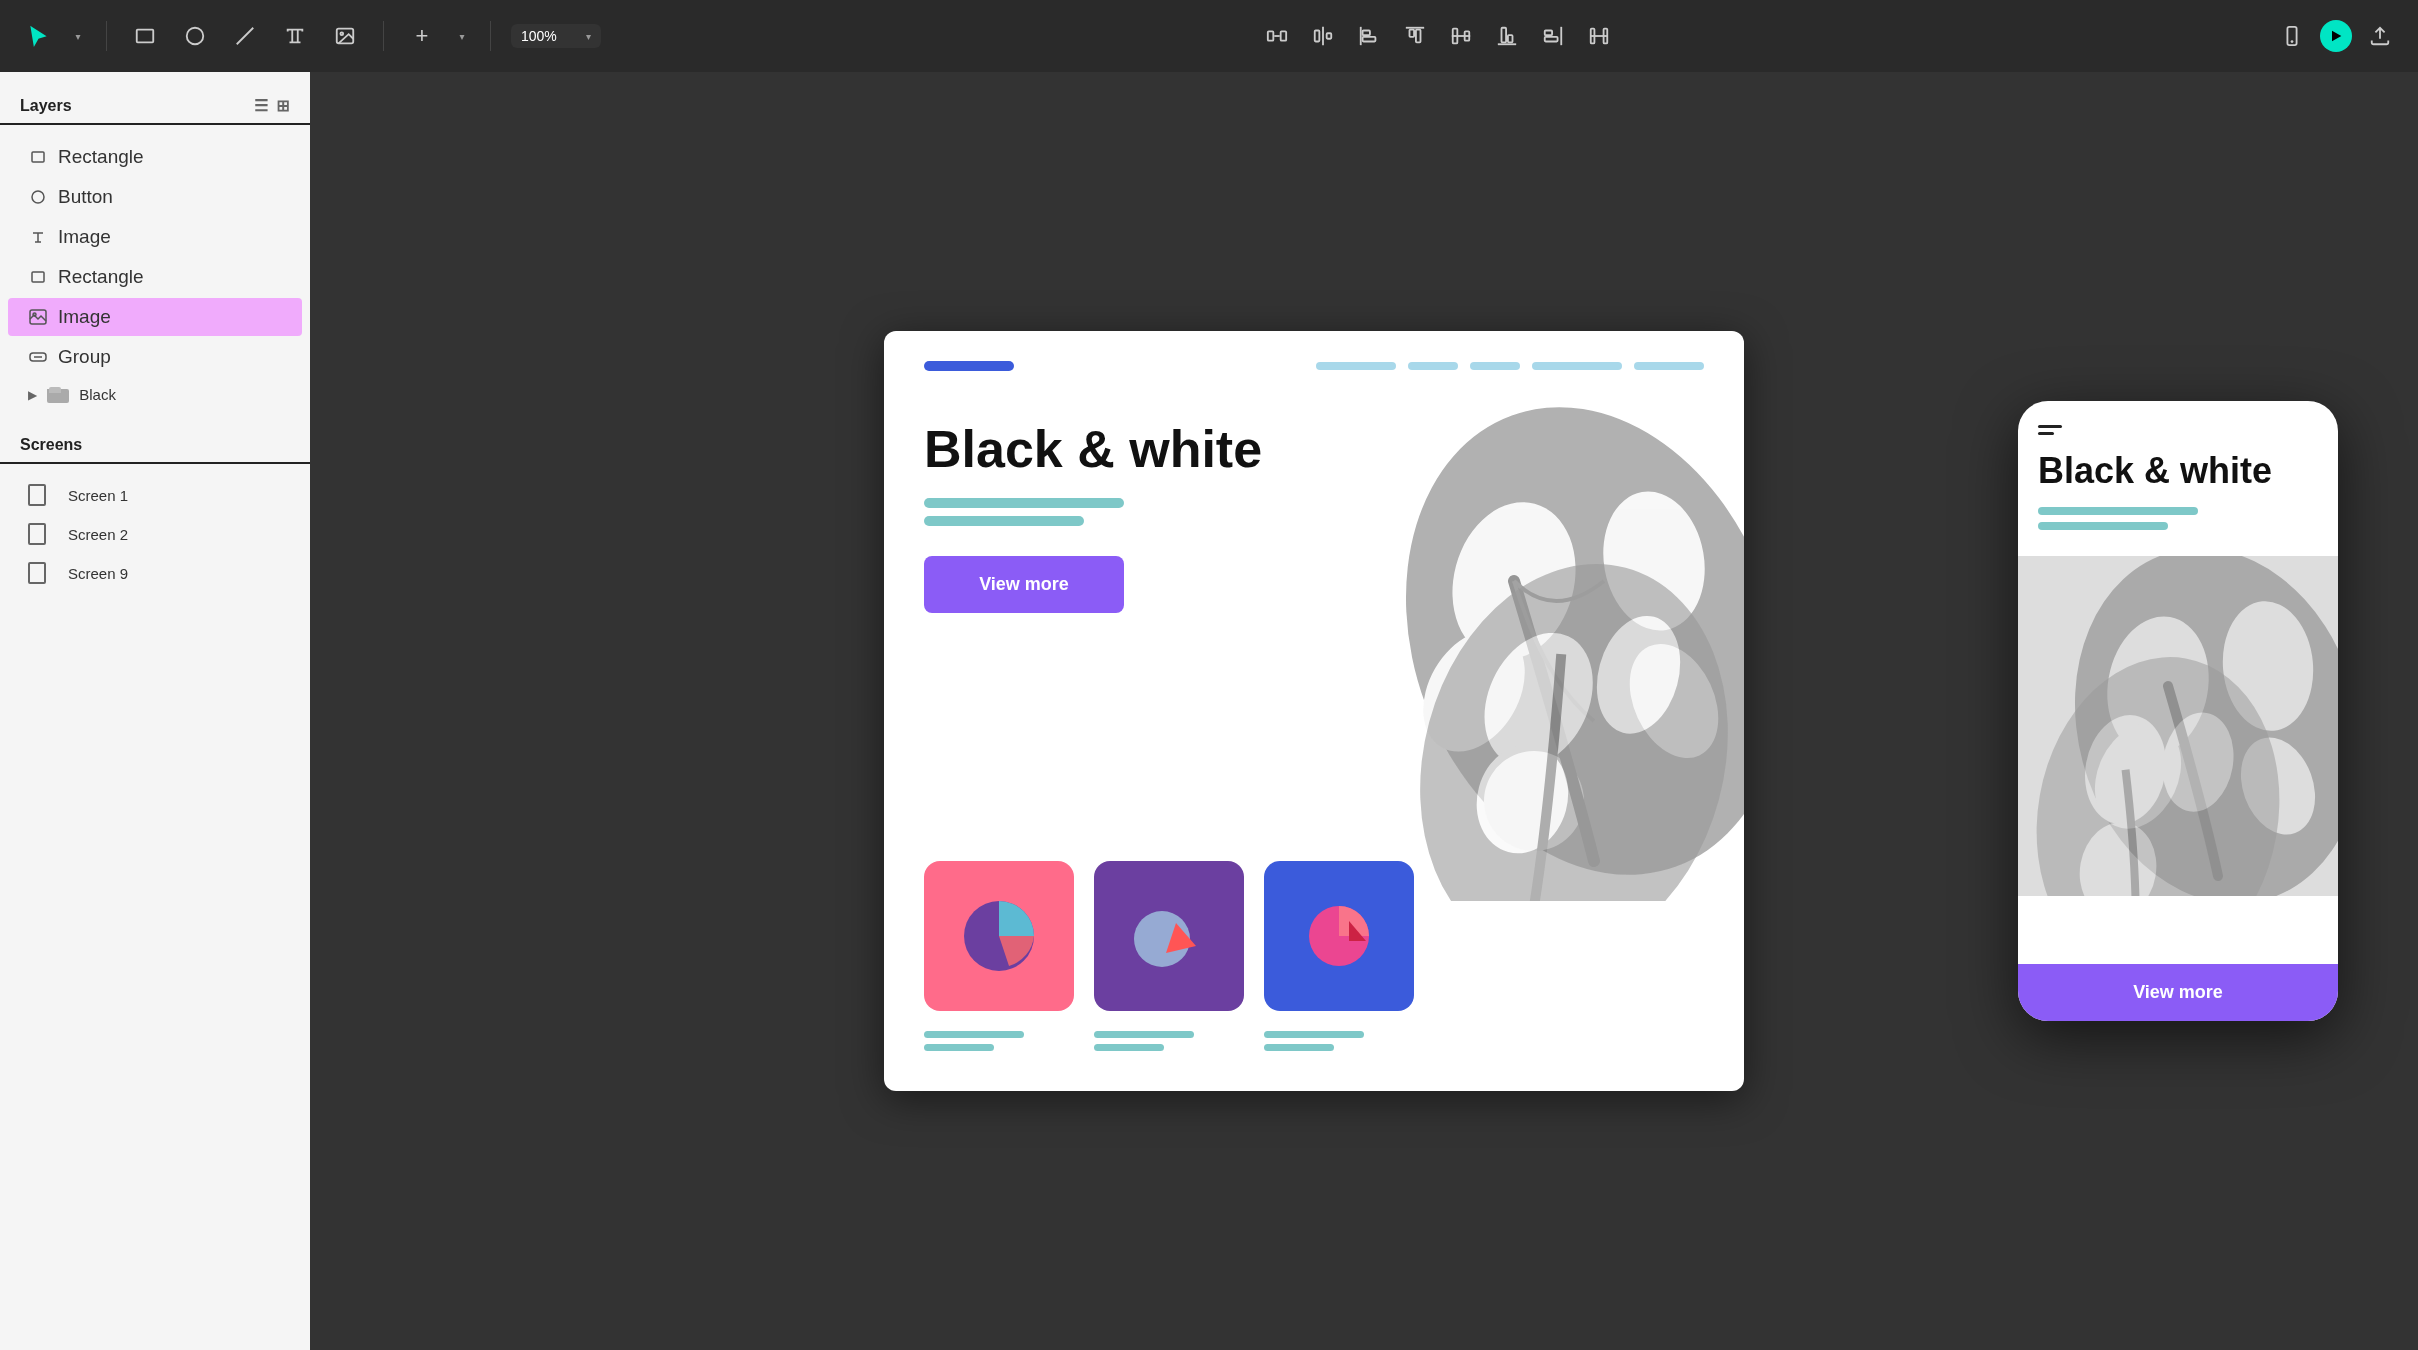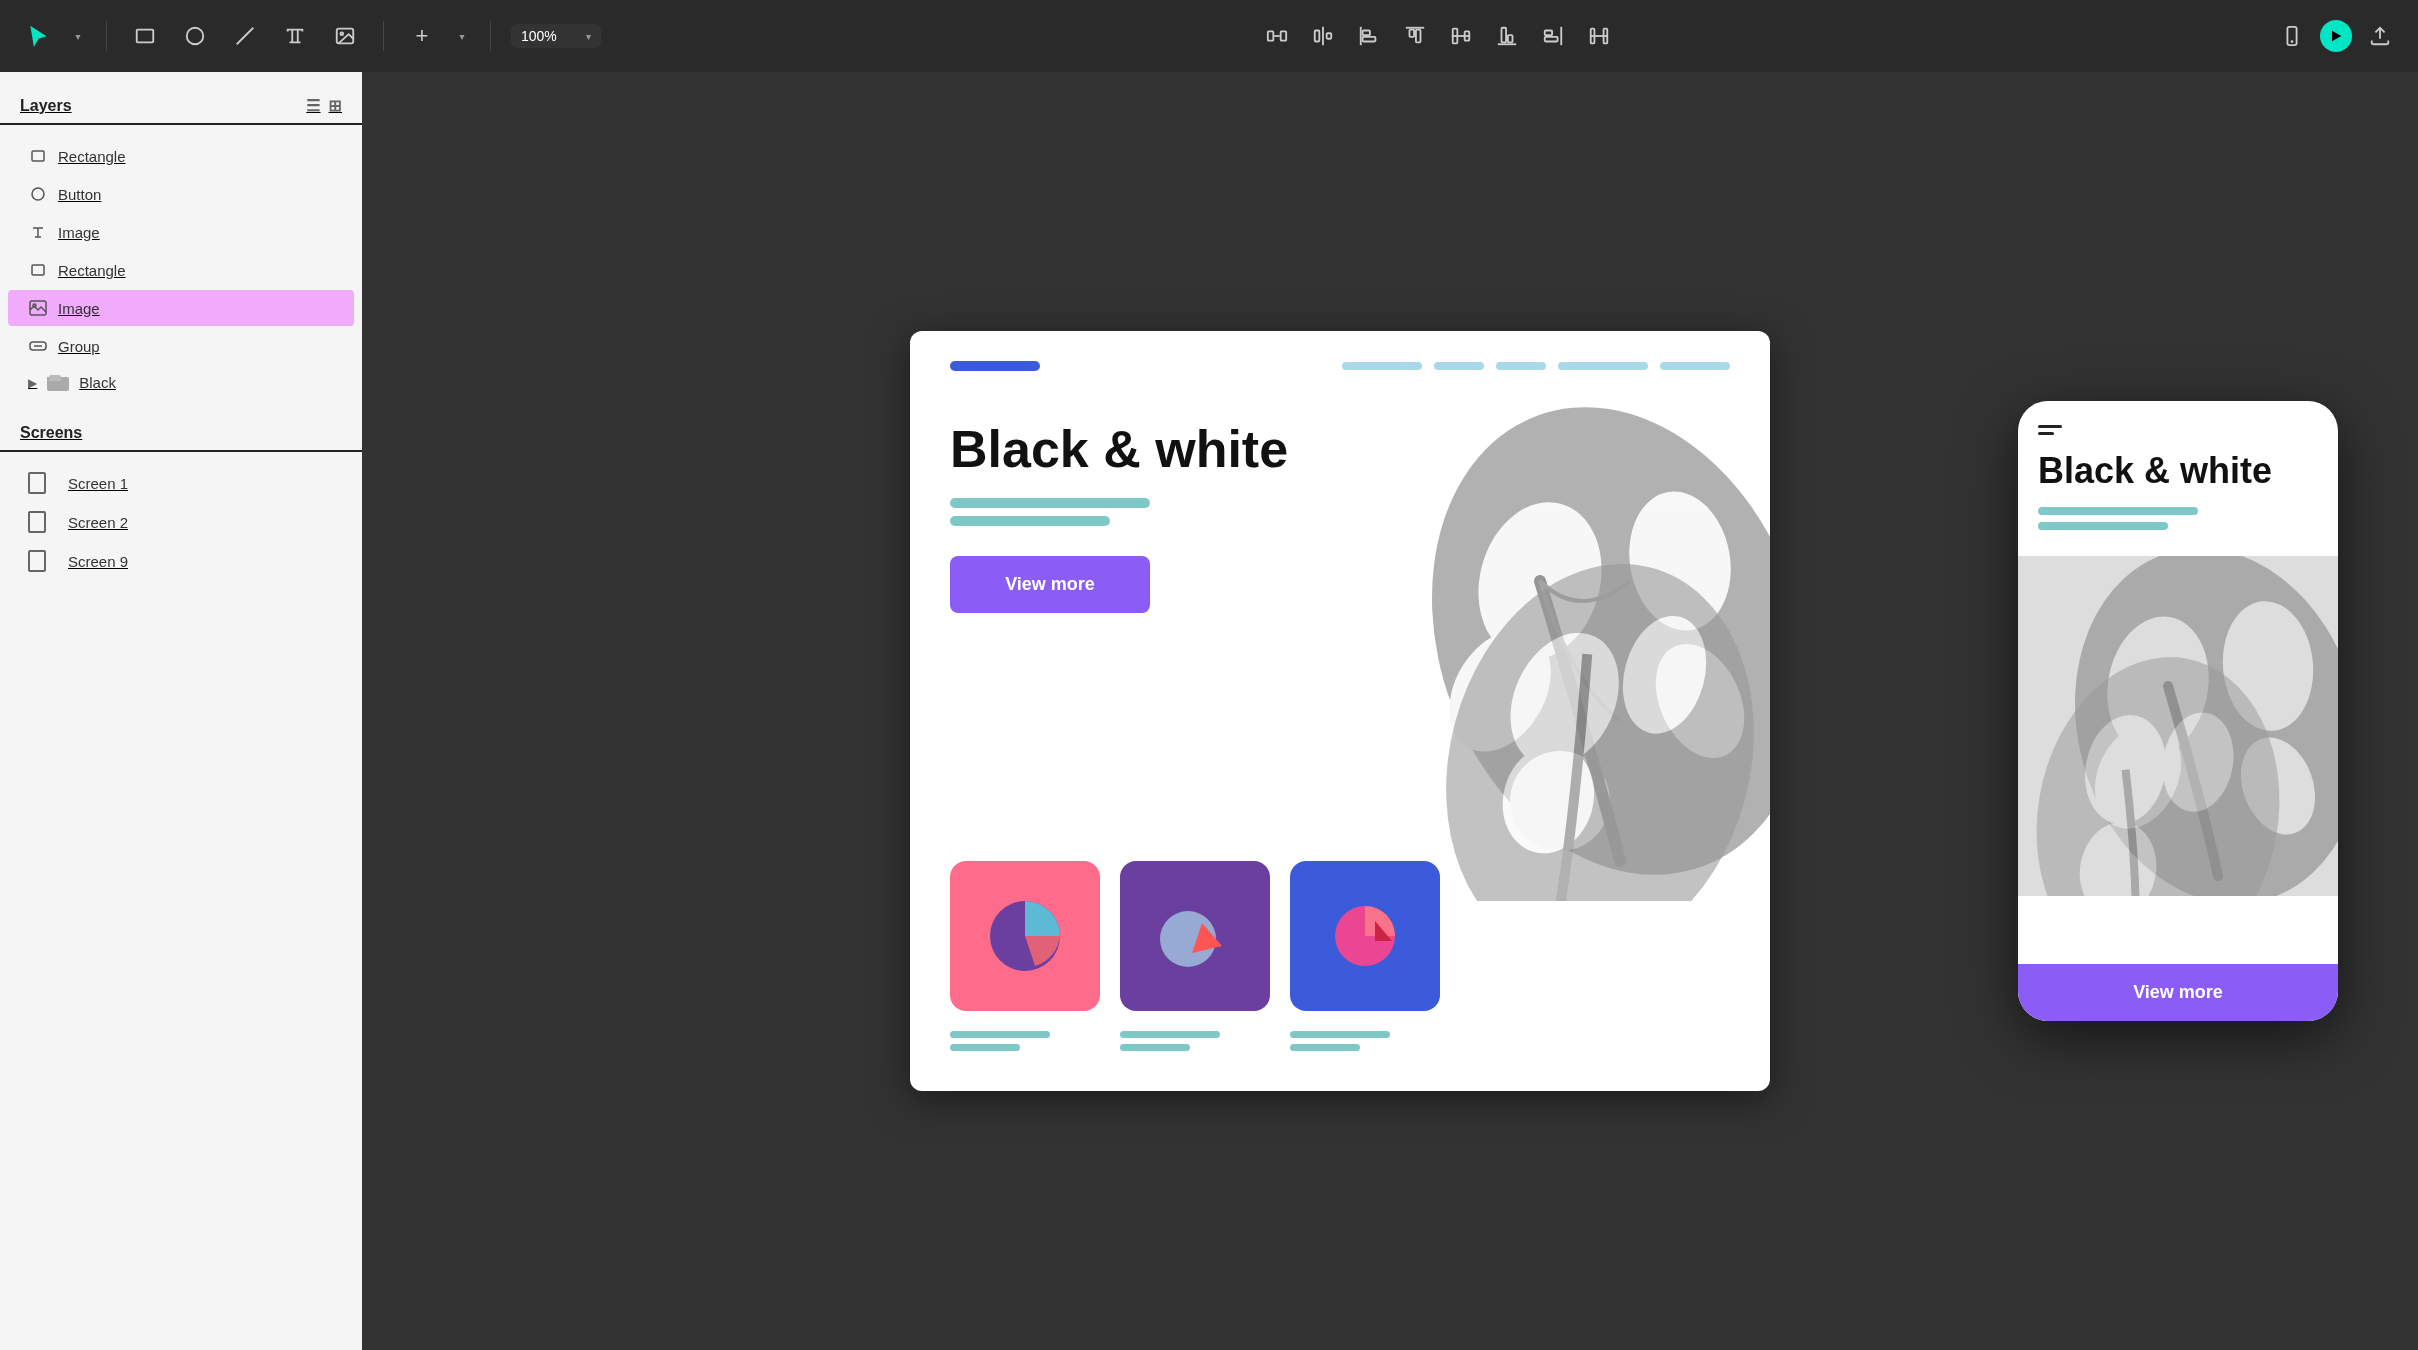--- a/index.html
+++ b/index.html
@@ -91,28 +91,27 @@
 
     
     .main-area {
       display: flex;
       flex: 1;
       overflow: hidden;
     }
 
     
     .sidebar {
-      width: 362px;
+      width: 310px;
       background: #f5f5f5;
       flex-shrink: 0;
       display: flex;
       flex-direction: column;
       padding: 24px 0;
       overflow-y: auto;
-      text-decoration: underline;
     }
     .sidebar-section-title {
       font-size: 16px;
       font-weight: 700;
       color: #222;
       padding: 0 20px 8px 20px;
       border-bottom: 2px solid #222;
       margin-bottom: 12px;
       display: flex;
       align-items: center;
@@ -122,21 +121,21 @@
       display: flex;
       gap: 8px;
       color: #666;
     }
     .layer-item {
       display: flex;
       align-items: center;
       gap: 10px;
       padding: 8px 20px;
       cursor: pointer;
-      font-size: 15px;
+      font-size: 19px;
       color: #333;
       border-radius: 4px;
       margin: 1px 8px;
     }
     .layer-item.active { background: #f0abfc; }
     .layer-icon {
       width: 20px;
       height: 20px;
       display: flex;
       align-items: center;

